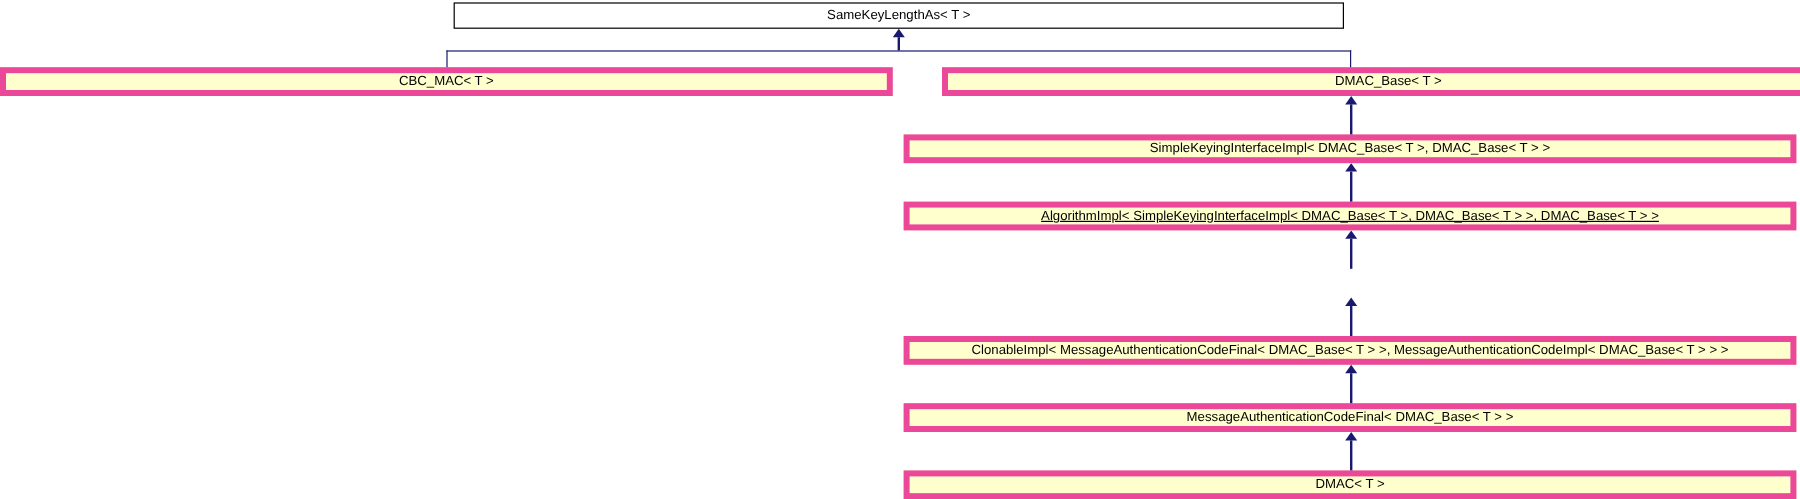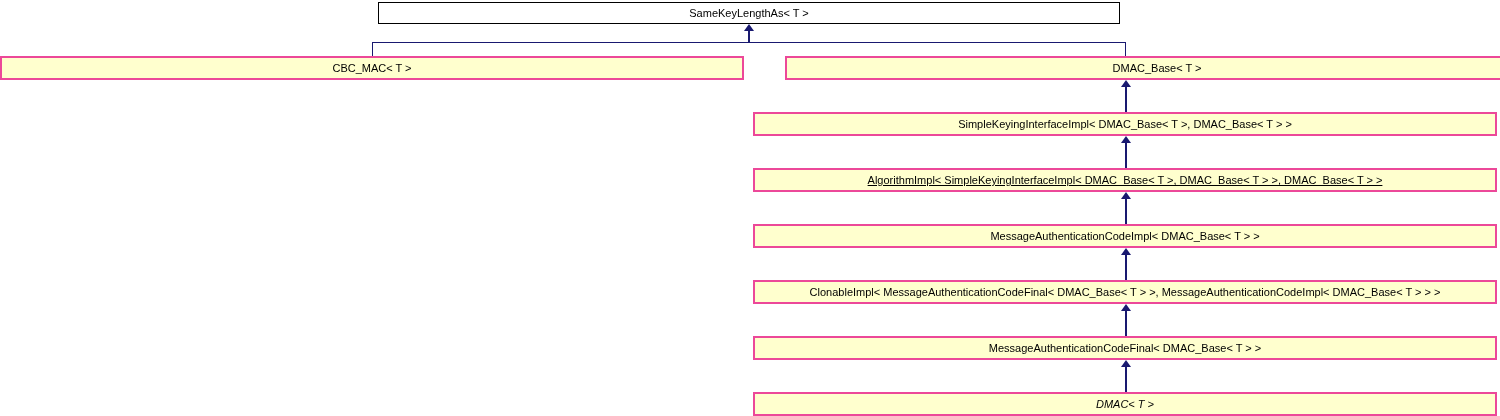--- a/index.html
+++ b/index.html
@@ -15,33 +15,33 @@
     position: absolute;
     box-sizing: border-box;
     display: flex;
     align-items: center;
     justify-content: center;
     font-size: 11px;
     color: #000000;
     white-space: nowrap;
     cursor: pointer;
   }
-  .node.yellow { background: #ffffce; border: 2px solid #ec4899; }
+  .node.yellow { background: #ffffce; border: 5px solid #ec4899; }
   .node.white  { background: #ffffff; border: 1px solid #000000; }
 
   
   #n0 { left: 378px; top: 2px;   width: 742px; height: 22px; }
   #n1 { left: 0px;   top: 56px;  width: 744px; height: 24px; }
   #n2 { left: 753px; top: 56px;  width: 744px; height: 24px; margin-left: 32px; }
   #n3 { left: 753px; top: 112px; width: 744px; height: 24px; }
   #n4 { left: 753px; top: 168px; width: 744px; height: 24px; text-decoration: underline; }
   #n5 { left: 753px; top: 224px; width: 744px; height: 24px; }
   #n6 { left: 753px; top: 280px; width: 744px; height: 24px; }
   #n7 { left: 753px; top: 336px; width: 744px; height: 24px; }
-  #n8 { left: 753px; top: 392px; width: 744px; height: 24px; font-style: italic; }
+  #n8 { left: 753px; top: 392px; width: 744px; height: 24px; }
 
   
   .edge-line { position: absolute; background: #191970; }
   .arrowhead {
     position: absolute;
     width: 0; height: 0;
     border-left: 5px solid transparent;
     border-right: 5px solid transparent;
     border-bottom: 7px solid #191970;
   }
@@ -70,21 +70,20 @@
 </head>
 <body>
 
 <div id="canvas">
 
   <div id="n0" class="node white">SameKeyLengthAs&lt; T &gt;</div>
   <div id="n1" class="node yellow">CBC_MAC&lt; T &gt;</div>
   <div id="n2" class="node yellow">DMAC_Base&lt; T &gt;</div>
   <div id="n3" class="node yellow">SimpleKeyingInterfaceImpl&lt; DMAC_Base&lt; T &gt;, DMAC_Base&lt; T &gt; &gt;</div>
   <div id="n4" class="node yellow">AlgorithmImpl&lt; SimpleKeyingInterfaceImpl&lt; DMAC_Base&lt; T &gt;, DMAC_Base&lt; T &gt; &gt;, DMAC_Base&lt; T &gt; &gt;</div>
-  <div id="n5" class="node yellow">MessageAuthenticationCodeImpl&lt; DMAC_Base&lt; T &gt; &gt;</div>
   <div id="n7" class="node yellow">MessageAuthenticationCodeFinal&lt; DMAC_Base&lt; T &gt; &gt;</div>
   <div id="n6" class="node yellow">ClonableImpl&lt; MessageAuthenticationCodeFinal&lt; DMAC_Base&lt; T &gt; &gt;, MessageAuthenticationCodeImpl&lt; DMAC_Base&lt; T &gt; &gt; &gt;</div>
   <div id="n8" class="node yellow">DMAC&lt; T &gt;</div>
 
   <div id="e-top-head" class="arrowhead"></div>
   <div id="e-top-stem" class="edge-line"></div>
   <div id="e-bus" class="edge-line"></div>
   <div id="e-drop-l" class="edge-line"></div>
   <div id="e-drop-r" class="edge-line"></div>
 

